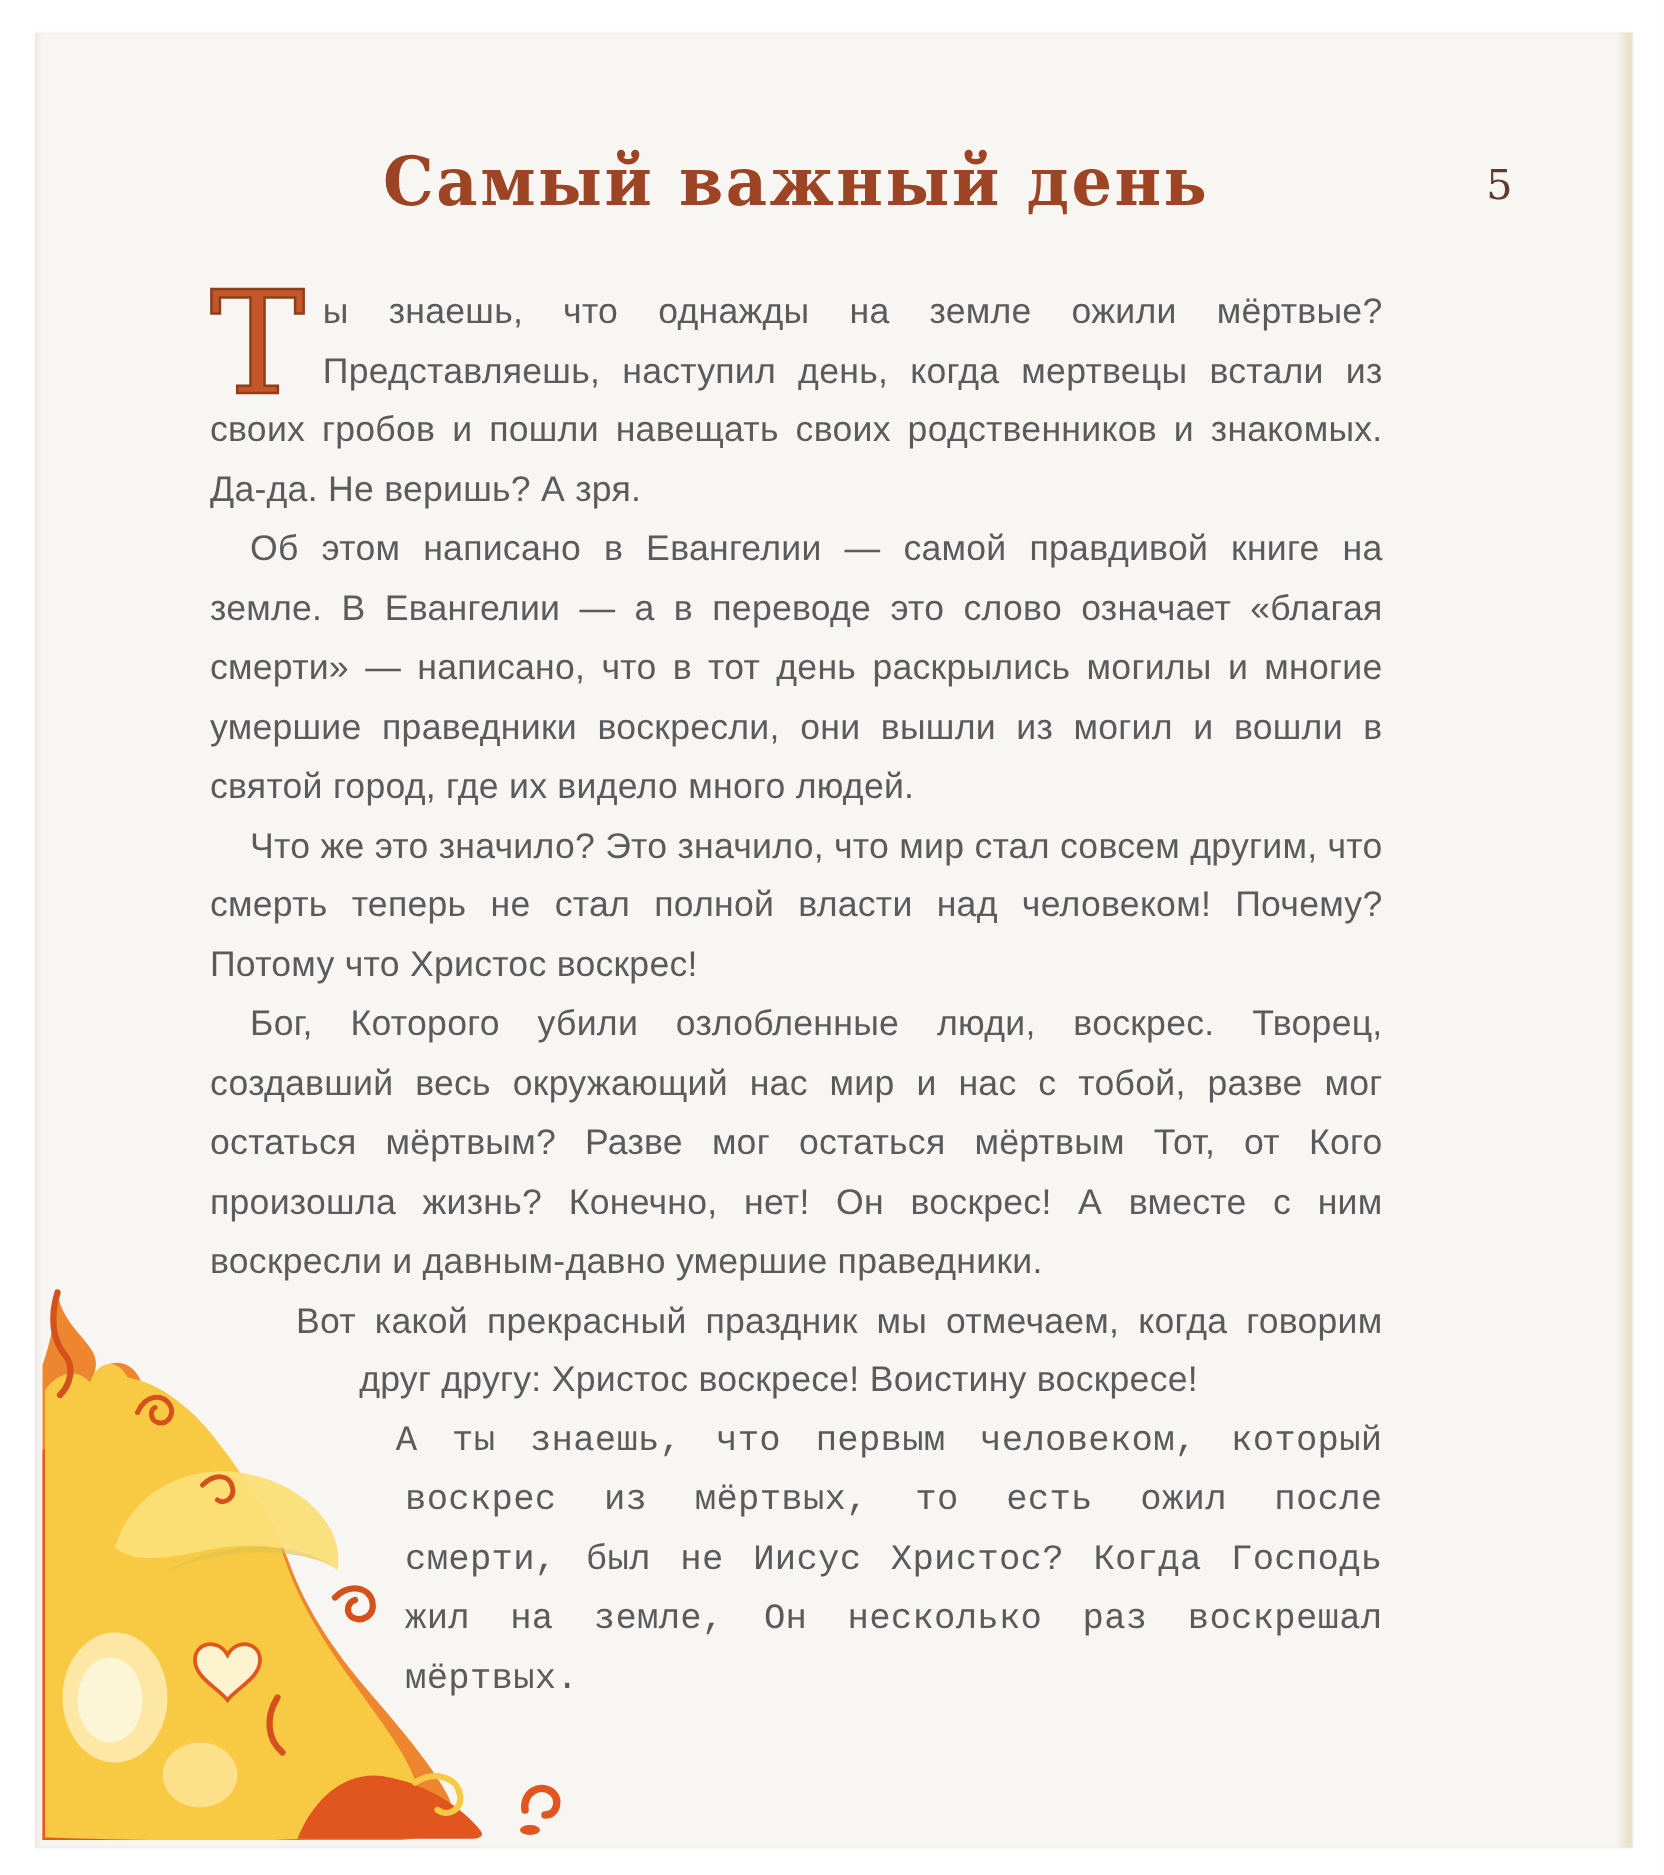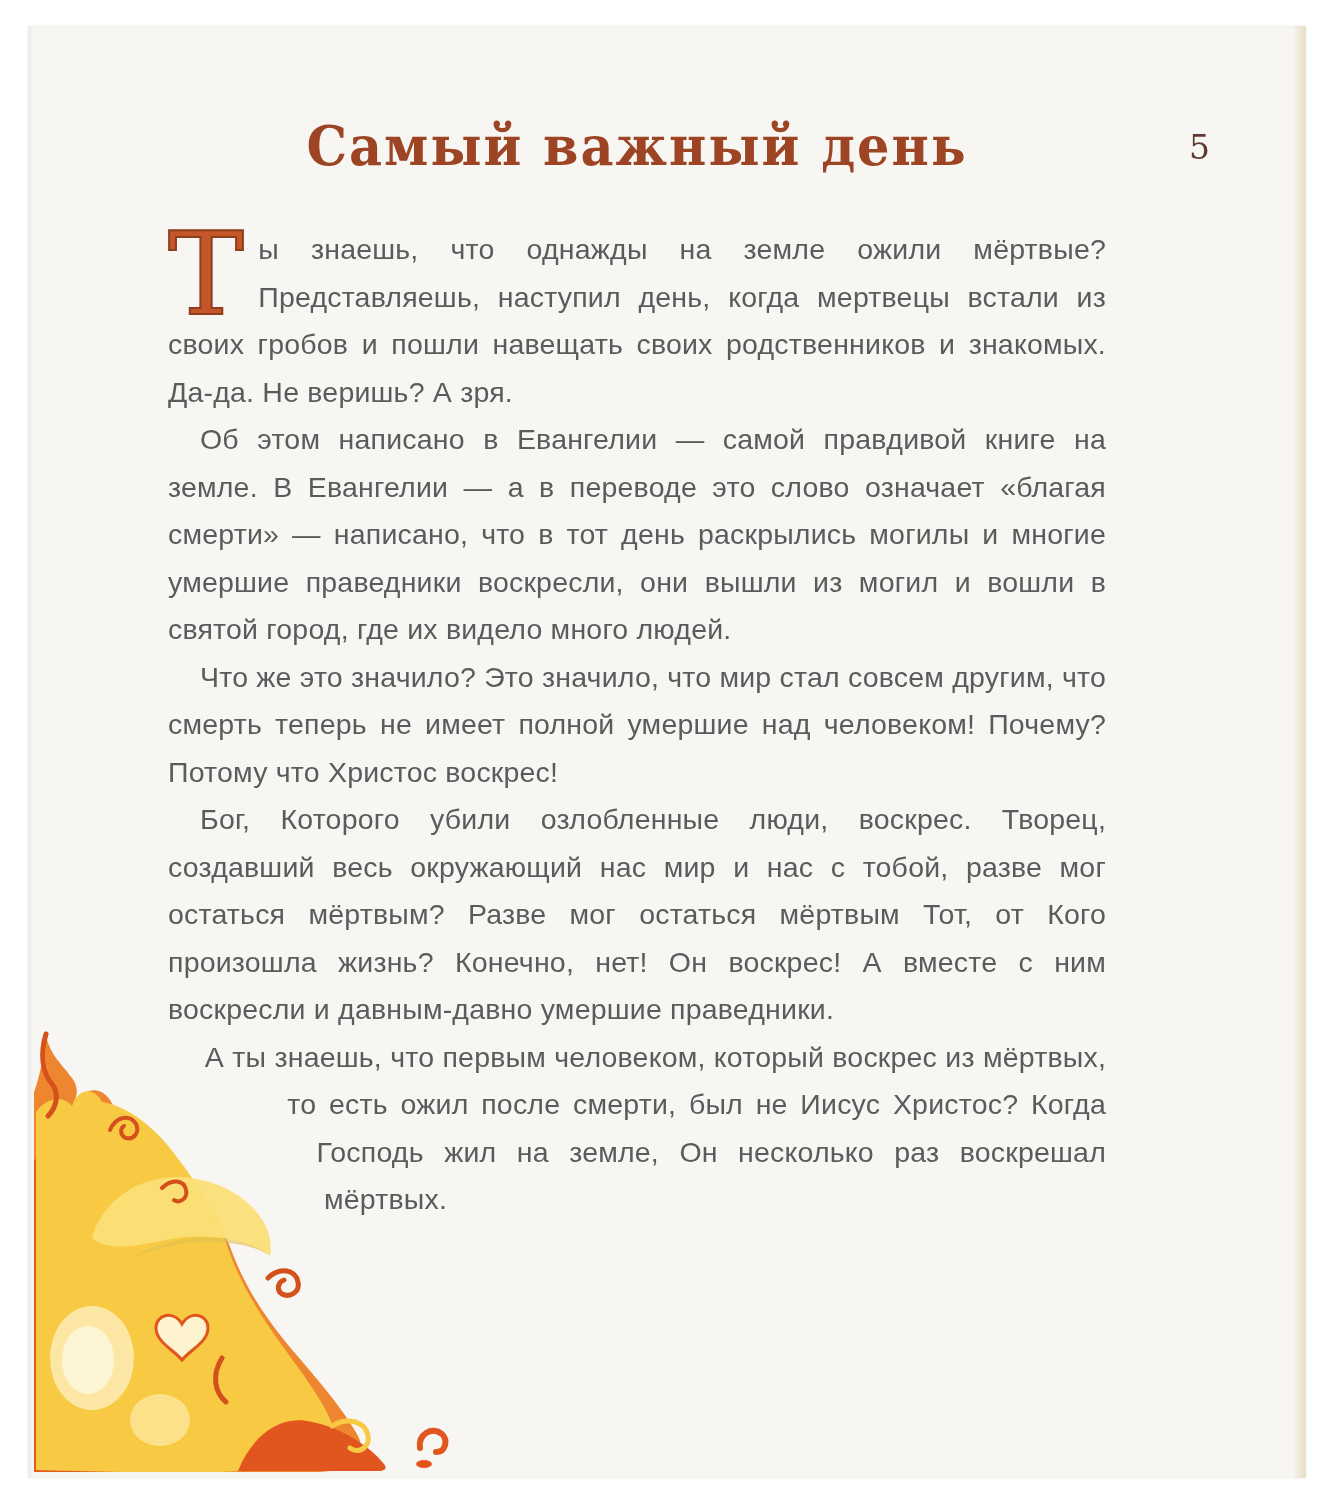--- a/index.html
+++ b/index.html
@@ -29,21 +29,21 @@
     font-size:51px;letter-spacing:2px;color:#9c4423;
     transform:scaleY(1.06);
   }
   .content{
     position:absolute;top:200px;left:140px;width:938px;z-index:2;
     font-size:28.5px;line-height:47.5px;color:#5b5b5d;
     text-align:justify;letter-spacing:0.2px;
   }
   .content p{margin:0;text-indent:32px;}
   .content p.first{text-indent:0;}
-  .content p.no-indent{text-indent:0;}
+  .content p.no-indent{text-indent:0;font-family:Liberation Mono, monospace;}
   .dropcap{
     float:left;
     font-family:"DejaVu Serif",serif;
     font-size:114px;line-height:90px;
     padding:4px 14px 0 0;
     color:#c4562a;
     -webkit-text-stroke:2px #8f3e1c;
   }
   
   .flame-shape{
@@ -106,19 +106,20 @@
       C356,441 352,443 344,443 Z"></path>
     <path fill="none" stroke="#f8ca43" stroke-width="5" stroke-linecap="round" d="M300,398 C316,388 334,394 336,408 C338,420 326,426 318,420"></path>
 
     <path fill="none" stroke="#e0561e" stroke-width="6" stroke-linecap="round" d="M388,420 C386,406 400,398 410,406 C416,412 414,424 404,424"></path>
     <ellipse cx="392" cy="436" rx="8" ry="4" fill="#e0561e"></ellipse>
   </svg>
 
   <div class="content">
     <p class="first"><span class="dropcap">Т</span><span>ы знаешь, что однажды на земле ожили мёртвые? Представляешь, наступил день, когда мертвецы встали из своих гробов и пошли навещать своих родственников и знакомых. Да-да. Не веришь? А зря.</span></p>
     <p>Об этом написано в Евангелии — самой правдивой книге на земле. В Евангелии — а в переводе это слово означает «благая смерти» — написано, что в тот день раскрылись могилы и многие умершие праведники воскресли, они вышли из могил и вошли в святой город, где их видело много людей.</p>
-    <p>Что же это значило? Это значило, что мир стал совсем другим, что смерть теперь не имеет полной умершие над человеком! Почему? Потому что Христос воскрес!</p>
+    <p>Что же это значило? Это значило, что мир стал совсем другим, что смерть теперь не стал полной власти над человеком! Почему? Потому что Христос воскрес!</p>
     <p>Бог, Которого убили озлобленные люди, воскрес. Творец, создавший весь окружающий нас мир и нас с тобой, разве мог остаться мёртвым? Разве мог остаться мёртвым Тот, от Кого произошла жизнь? Конечно, нет! Он воскрес! А вместе с ним воскресли и давным-давно умершие праведники.</p>
     <div class="flame-shape"></div>
+    <p>Вот какой прекрасный праздник мы отмечаем, когда говорим друг другу: Христос воскресе! Воистину воскресе!</p>
     <p class="no-indent">А ты знаешь, что первым человеком, который воскрес из мёртвых, то есть ожил после смерти, был не Иисус Христос? Когда Господь жил на земле, Он несколько раз воскрешал мёртвых.</p>
   </div>
 
 </div>
 
 </body></html>

